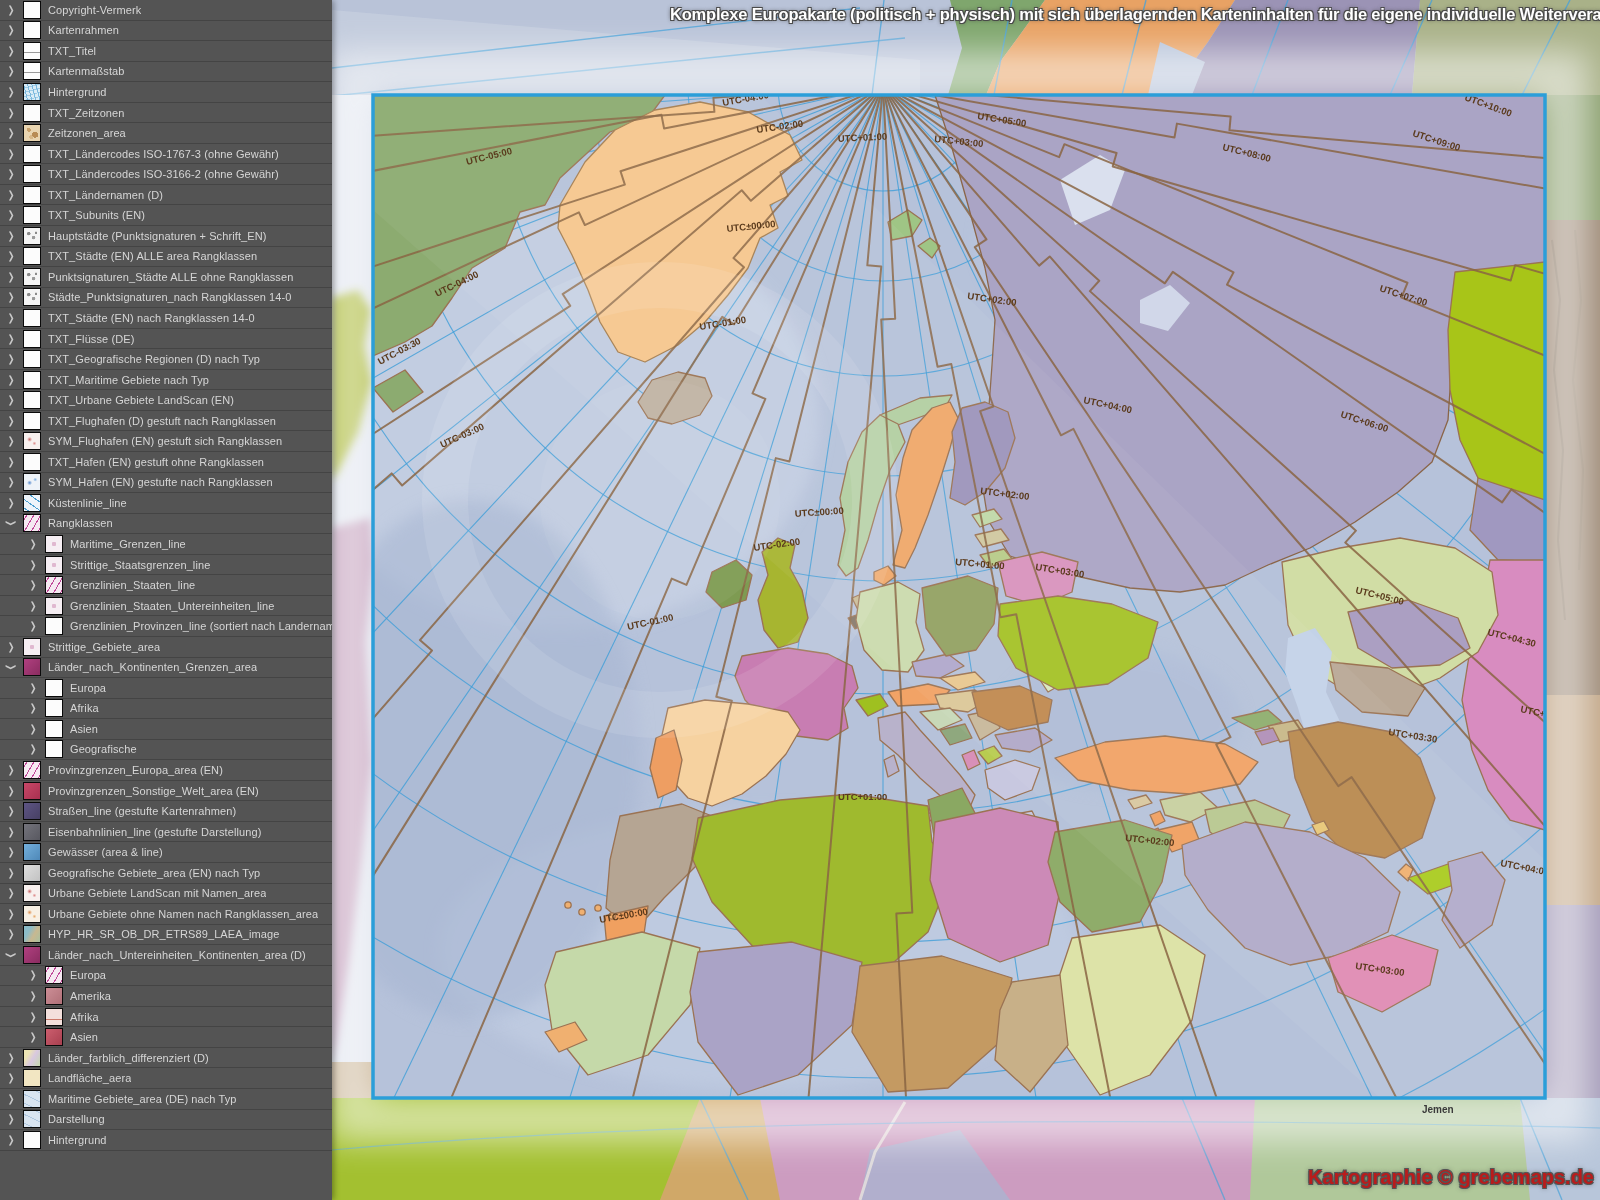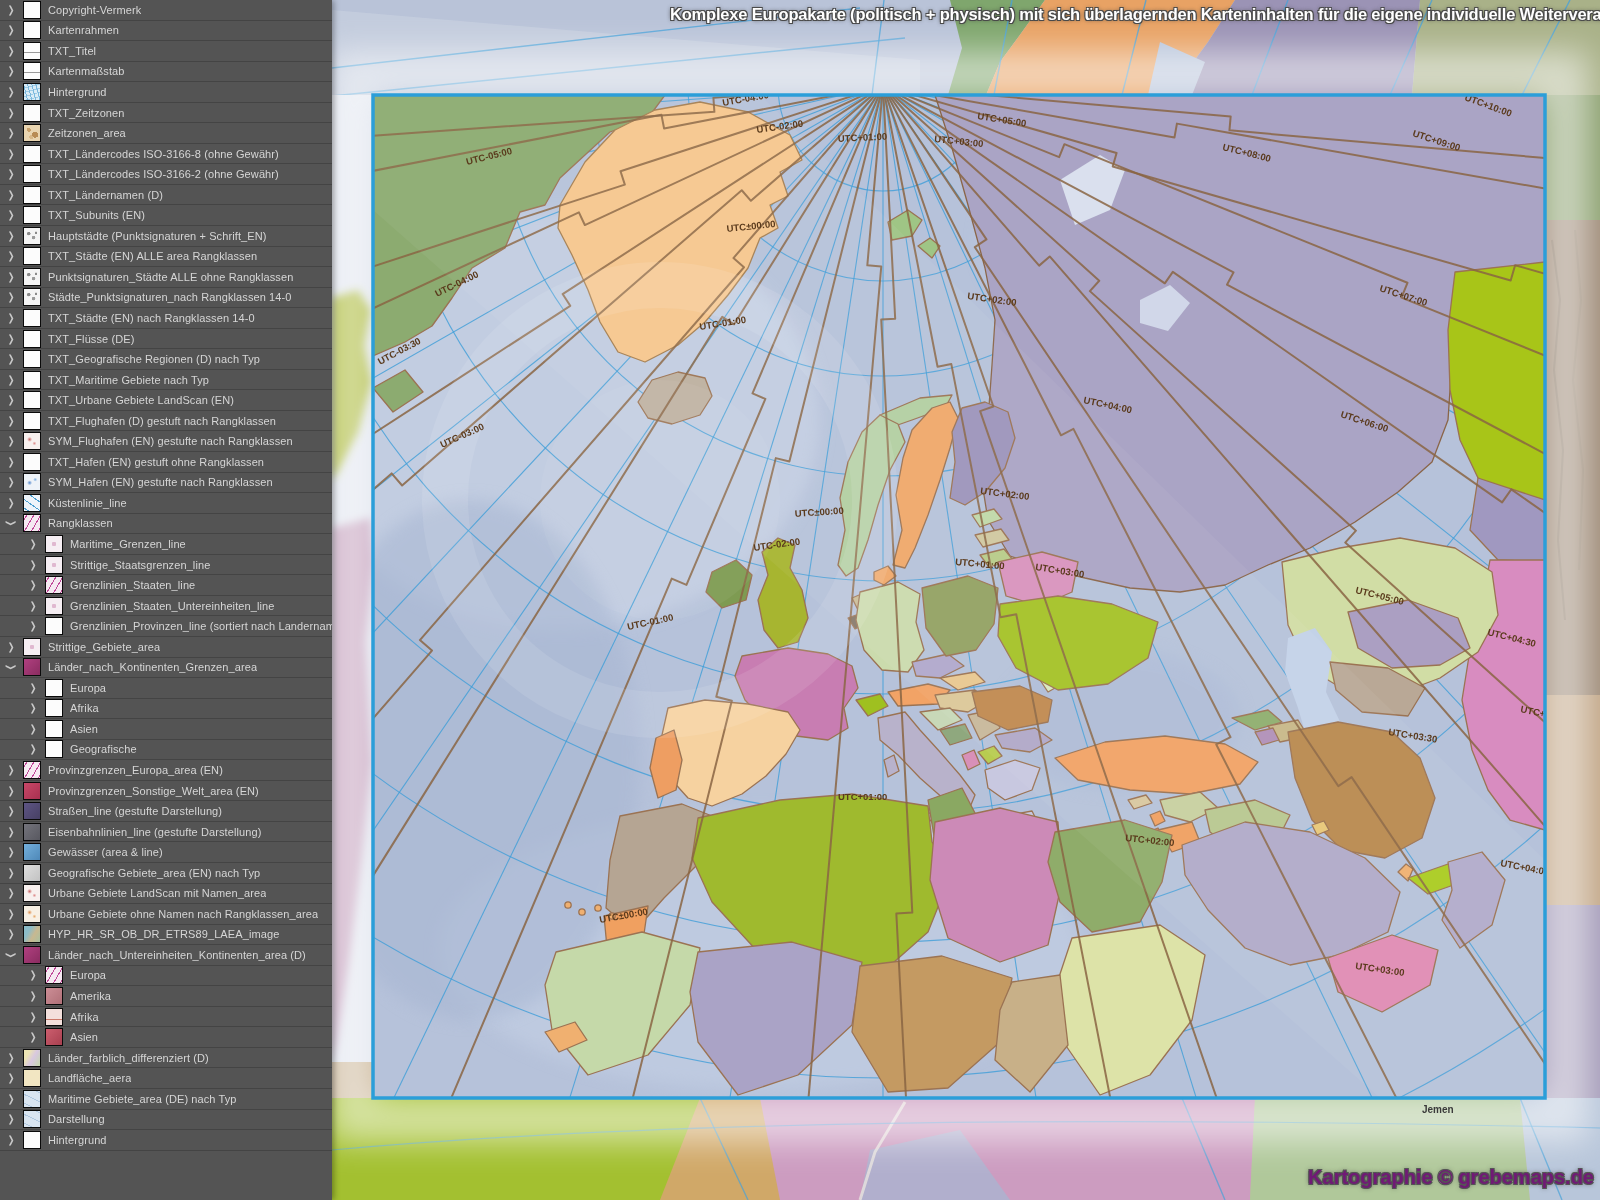--- a/index.html
+++ b/index.html
@@ -61,21 +61,21 @@
       repeating-linear-gradient(25deg,transparent 0 3px,#b0c8e0 3px 4px,transparent 4px 8px);}
 
   
   .map-area{position:absolute;left:332px;top:0;width:1268px;height:1200px;}
   .map-area svg{position:absolute;left:0;top:0;}
 
   .map-title{position:absolute;left:338px;top:5px;width:885px;
     font-size:16.5px;font-weight:bold;color:#fff;letter-spacing:-.2px;white-space:nowrap;
     text-shadow:-1px -1px 0 #4a4a4a,1px -1px 0 #4a4a4a,-1px 1px 0 #4a4a4a,1px 1px 0 #4a4a4a,0 0 4px #3a3a3a;}
   .map-credit{position:absolute;right:6px;bottom:11px;
-    font-size:20px;font-weight:bold;color:#701a75;
+    font-size:20px;font-weight:bold;color:#b91c1c;
     text-shadow:-1px -1px 0 #555,1px -1px 0 #555,-1px 1px 0 #555,1px 1px 0 #555,0 0 5px #444;}
 </style>
 </head>
 <body>
 
 <div class="app">
 
   <div class="layers-panel" id="layersPanel">
       <div class="layer-row">
         <span class="chev">❯</span>
@@ -108,21 +108,21 @@
         <span class="lbl">TXT_Zeitzonen</span>
       </div>
       <div class="layer-row">
         <span class="chev">❯</span>
         <span class="thumb t-tan"></span>
         <span class="lbl">Zeitzonen_area</span>
       </div>
       <div class="layer-row">
         <span class="chev">❯</span>
         <span class="thumb t-white"></span>
-        <span class="lbl">TXT_Ländercodes ISO-3166-8 (ohne Gewähr)</span>
+        <span class="lbl">TXT_Ländercodes ISO-1767-3 (ohne Gewähr)</span>
       </div>
       <div class="layer-row">
         <span class="chev">❯</span>
         <span class="thumb t-white"></span>
         <span class="lbl">TXT_Ländercodes ISO-3166-2 (ohne Gewähr)</span>
       </div>
       <div class="layer-row">
         <span class="chev">❯</span>
         <span class="thumb t-white"></span>
         <span class="lbl">TXT_Ländernamen (D)</span>
@@ -178,21 +178,21 @@
         <span class="lbl">TXT_Urbane Gebiete LandScan (EN)</span>
       </div>
       <div class="layer-row">
         <span class="chev">❯</span>
         <span class="thumb t-white"></span>
         <span class="lbl">TXT_Flughafen (D) gestuft nach Rangklassen</span>
       </div>
       <div class="layer-row">
         <span class="chev">❯</span>
         <span class="thumb t-speckred"></span>
-        <span class="lbl">SYM_Flughafen (EN) gestufte nach Rangklassen</span>
+        <span class="lbl">SYM_Flughafen (EN) gestuft sich Rangklassen</span>
       </div>
       <div class="layer-row">
         <span class="chev">❯</span>
         <span class="thumb t-white"></span>
         <span class="lbl">TXT_Hafen (EN) gestuft ohne Rangklassen</span>
       </div>
       <div class="layer-row">
         <span class="chev">❯</span>
         <span class="thumb t-speckblue"></span>
         <span class="lbl">SYM_Hafen (EN) gestufte nach Rangklassen</span>
@@ -268,21 +268,21 @@
         <span class="lbl">Provinzgrenzen_Europa_area (EN)</span>
       </div>
       <div class="layer-row">
         <span class="chev">❯</span>
         <span class="thumb t-crimson"></span>
         <span class="lbl">Provinzgrenzen_Sonstige_Welt_area (EN)</span>
       </div>
       <div class="layer-row">
         <span class="chev">❯</span>
         <span class="thumb t-violet"></span>
-        <span class="lbl">Straßen_line (gestufte Darstellung)</span>
+        <span class="lbl">Straßen_line (gestufte Kartenrahmen)</span>
       </div>
       <div class="layer-row">
         <span class="chev">❯</span>
         <span class="thumb t-darkgray"></span>
         <span class="lbl">Eisenbahnlinien_line (gestufte Darstellung)</span>
       </div>
       <div class="layer-row">
         <span class="chev">❯</span>
         <span class="thumb t-blue"></span>
         <span class="lbl">Gewässer (area &amp; line)</span>

